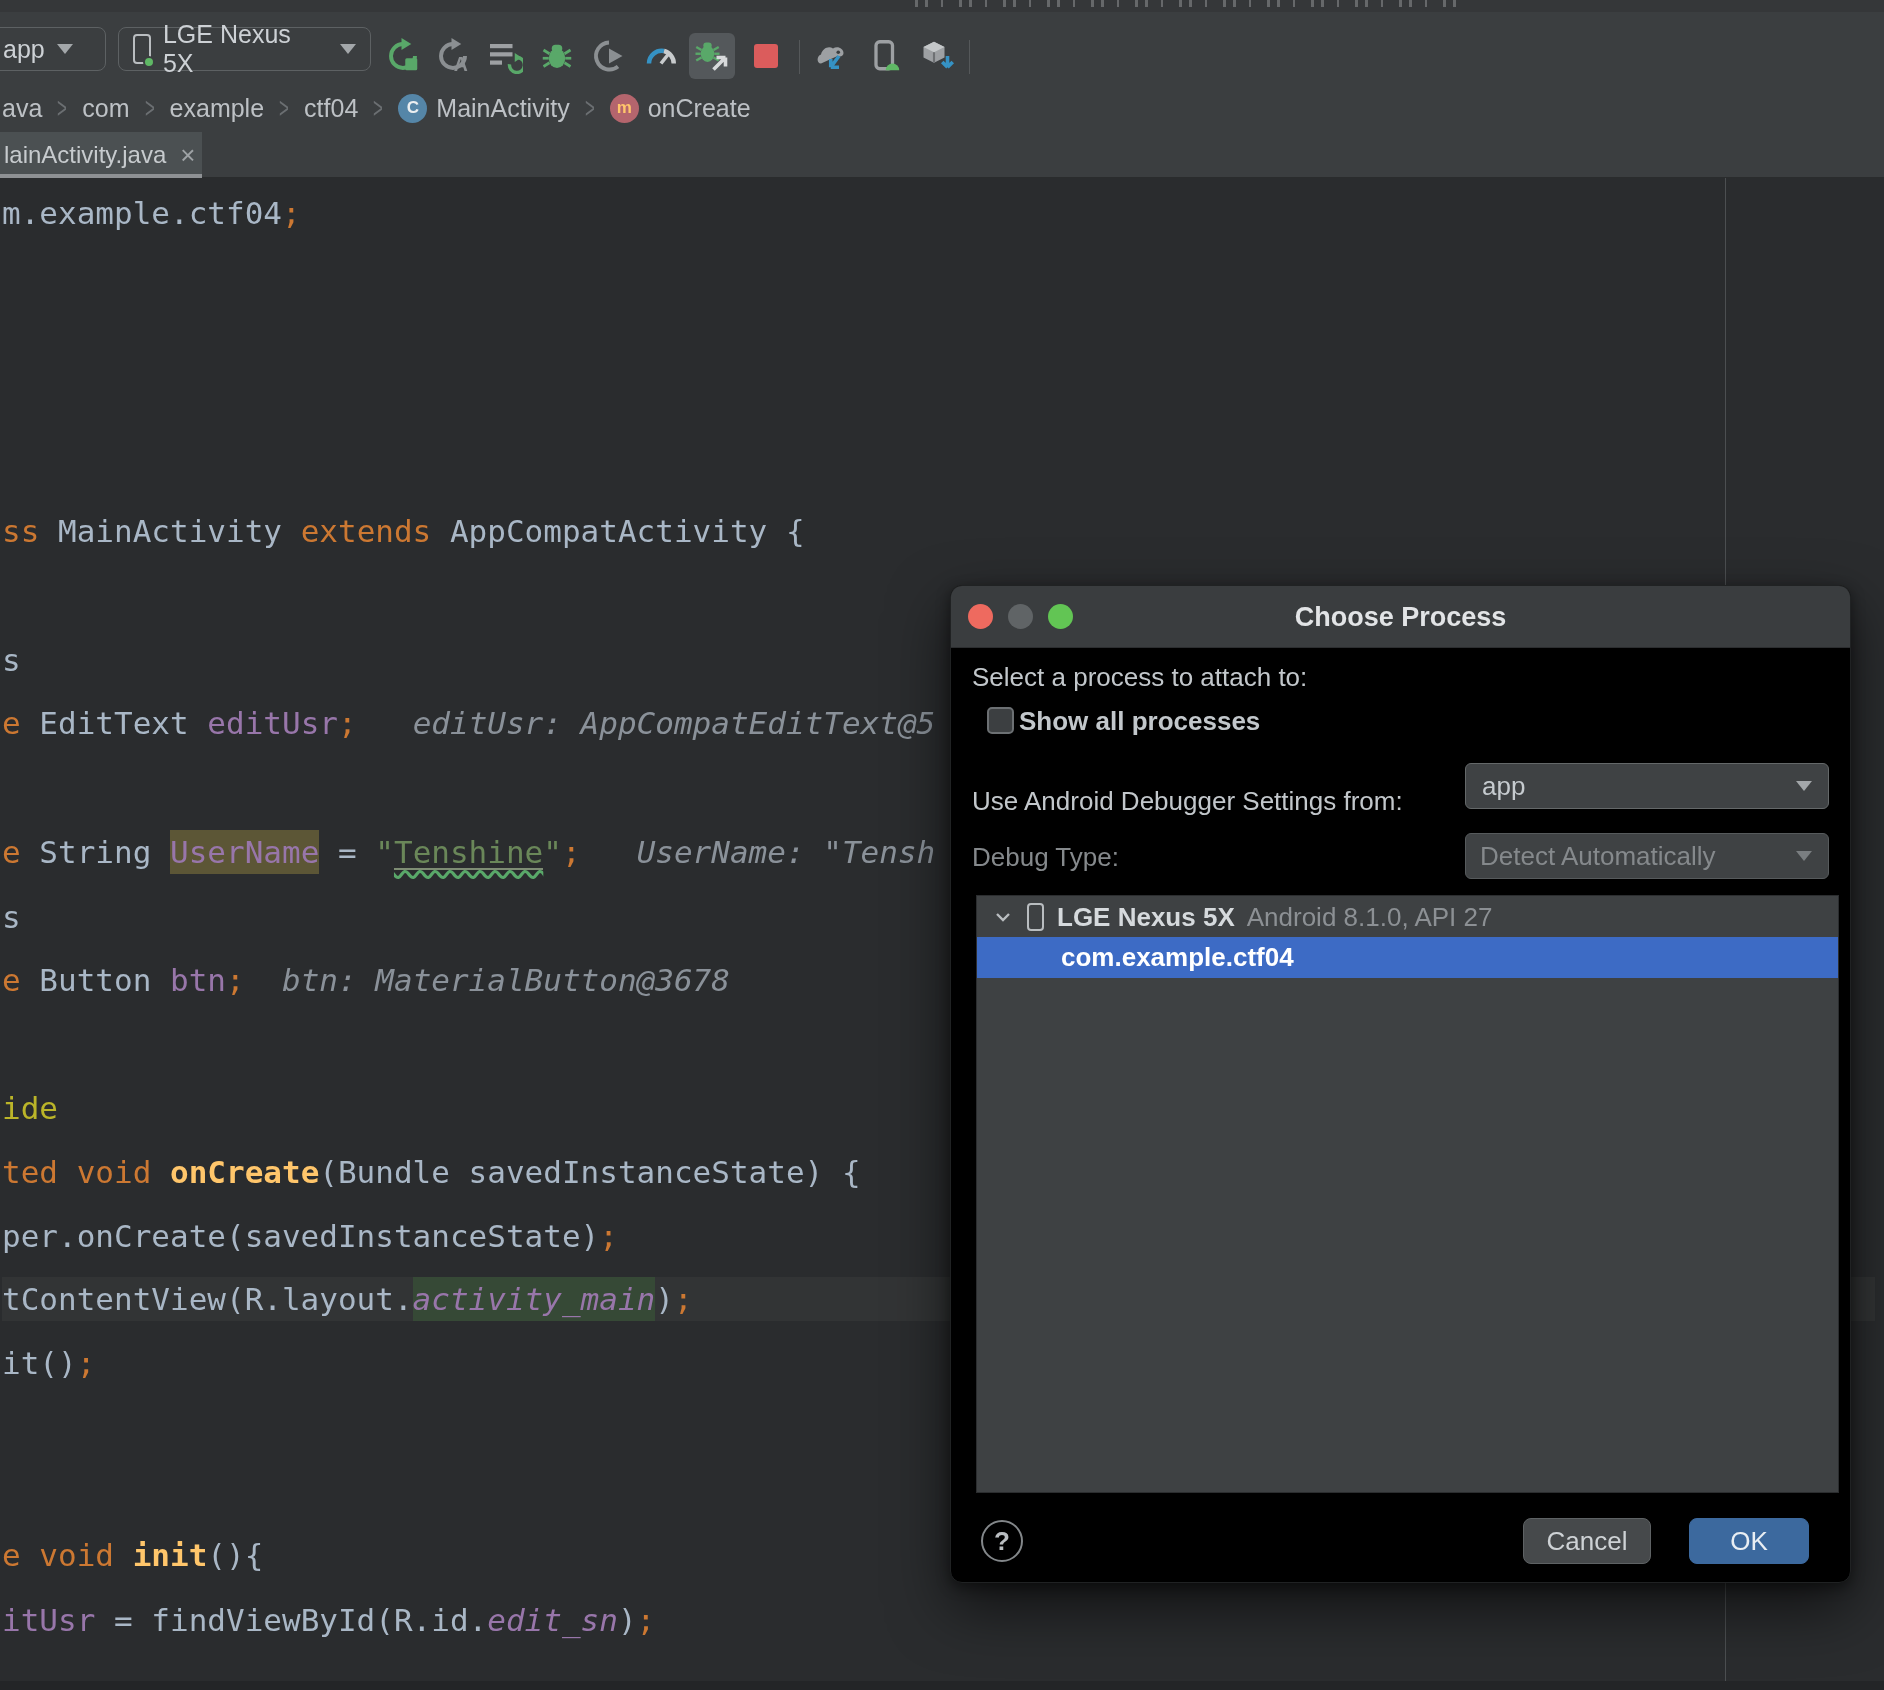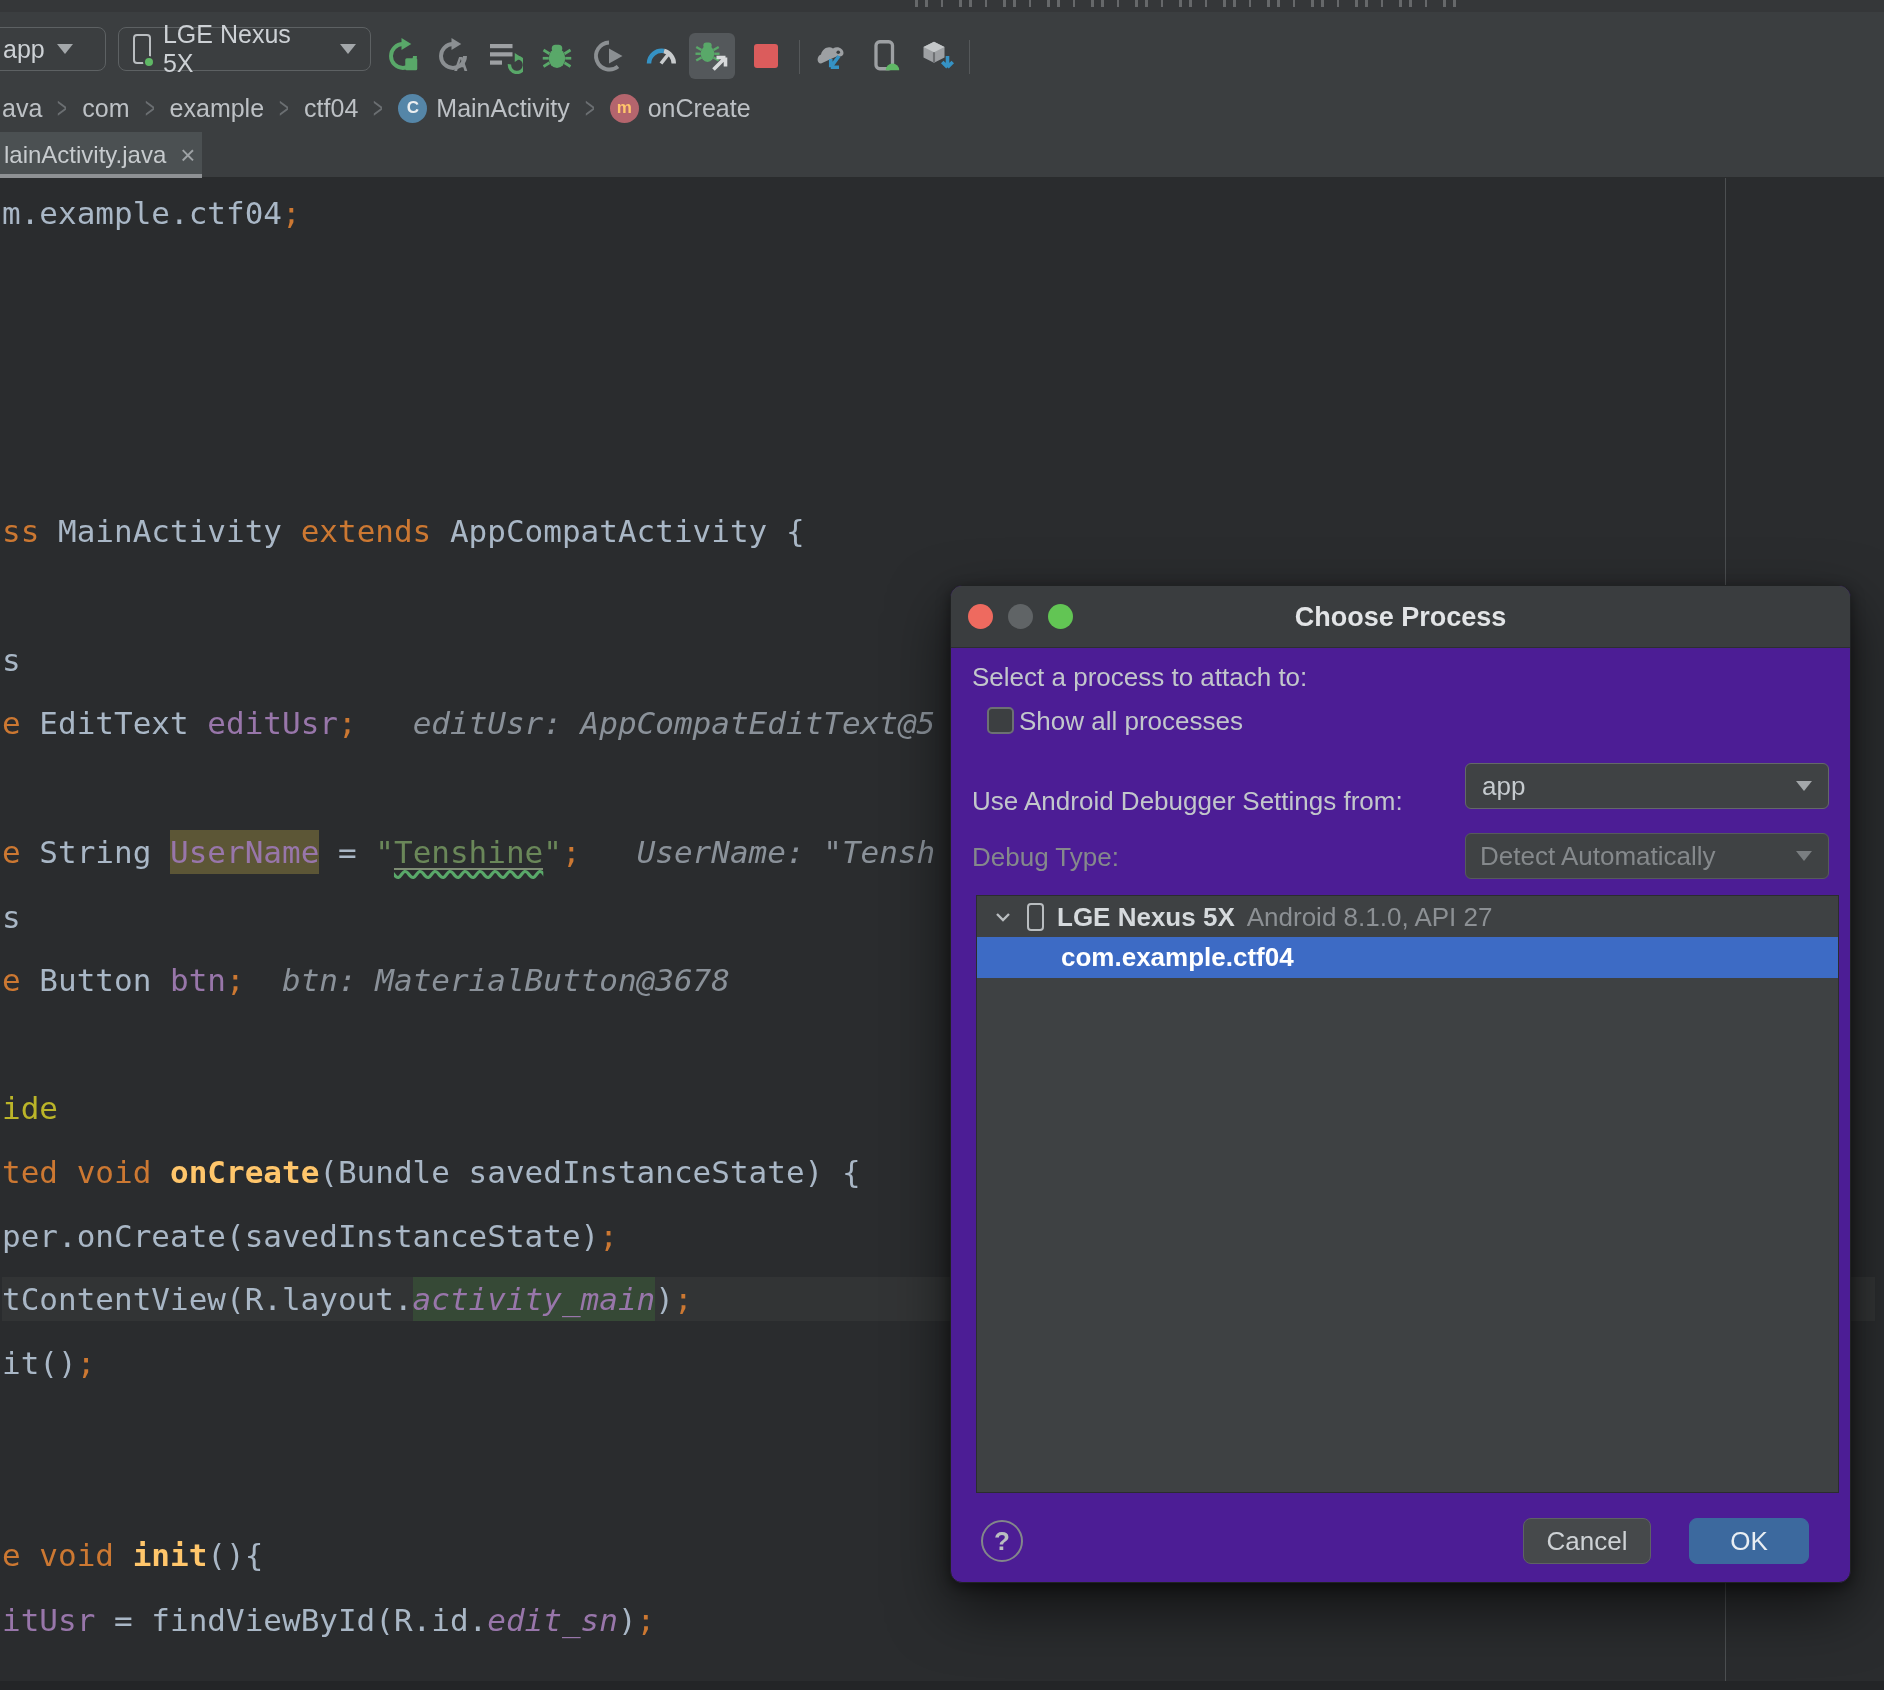--- a/index.html
+++ b/index.html
@@ -49,21 +49,21 @@
   .str { color:#6A8759; } .method { color:#FFC66B; font-weight:bold; } .ann { color:#BBB529; }
   .hint { color:#8A9199; font-style:italic; }
   .italic { font-style:italic; }
   .hl-olive { background:#5C5636; box-shadow:0 -4px 0 #5C5636, 0 4px 0 #5C5636; }
   .hl-green { background:#364936; box-shadow:0 -4px 0 #364936, 0 4px 0 #364936; }
   .wavy { text-decoration:underline wavy #59A869; text-decoration-skip-ink:none; text-underline-offset:7px; }
   .uline { box-shadow:inset 0 -2px 0 #7E8D74; }
 
   
   .dialog { position:absolute; left:950px; top:585px; width:901px; height:998px; z-index:5;
-     background:#4c1d95; border:1px solid #202223; border-radius:12px;
+     background:#000000; border:1px solid #202223; border-radius:12px;
      box-shadow:0 24px 60px rgba(0,0,0,.6), 0 4px 14px rgba(0,0,0,.45), inset 0 1px 0 rgba(255,255,255,.09); }
   .dlg-titlebar { position:absolute; top:0; left:0; width:100%; height:62px; background:#3A3D3F;
      border-radius:11px 11px 0 0; border-bottom:1px solid #2C2E30; }
   .tlight { position:absolute; top:18px; width:25px; height:25px; border-radius:50%; }
   .tl-red { left:17px; background:#EE6A5F; } .tl-min { left:57px; background:#606466; } .tl-max { left:97px; background:#62C554; }
   .dlg-title { position:absolute; top:0; left:0; width:100%; height:62px; display:flex; align-items:center; justify-content:center;
      color:#E2E4E6; font-size:27px; font-weight:bold; }
   .dlg-label { position:absolute; color:#C2C7CB; font-size:26px; }
   .dlg-label.dim, .combo.dim { color:#85898C; }
   .checkbox { position:absolute; left:36px; top:121px; width:27px; height:27px; border:2px solid #6C7073; border-radius:5px; background:#3C3F41; }
@@ -267,21 +267,21 @@
     <div class="dlg-titlebar">
       <span class="tlight tl-red"></span>
       <span class="tlight tl-min"></span>
       <span class="tlight tl-max"></span>
       <div class="dlg-title">Choose Process</div>
     </div>
 
     <div class="dlg-label" style="left:21px; top:76px;">Select a process to attach to:</div>
 
     <div class="checkbox"></div>
-    <div class="dlg-label" style="left:68px; top:120px;">Show all processes</div>
+    <div class="dlg-label" style="left:68px; top:120px;font-weight:bold;">Show all processes</div>
 
     <div class="dlg-label" style="left:21px; top:200px;">Use Android Debugger Settings from:</div>
     <div class="combo" style="top:177px;">
       <span>app</span>
       <span class="arr"></span>
     </div>
 
     <div class="dlg-label dim" style="left:21px; top:256px;">Debug Type:</div>
     <div class="combo dim" style="top:247px;" aria-disabled="true">
       <span>Detect Automatically</span>

